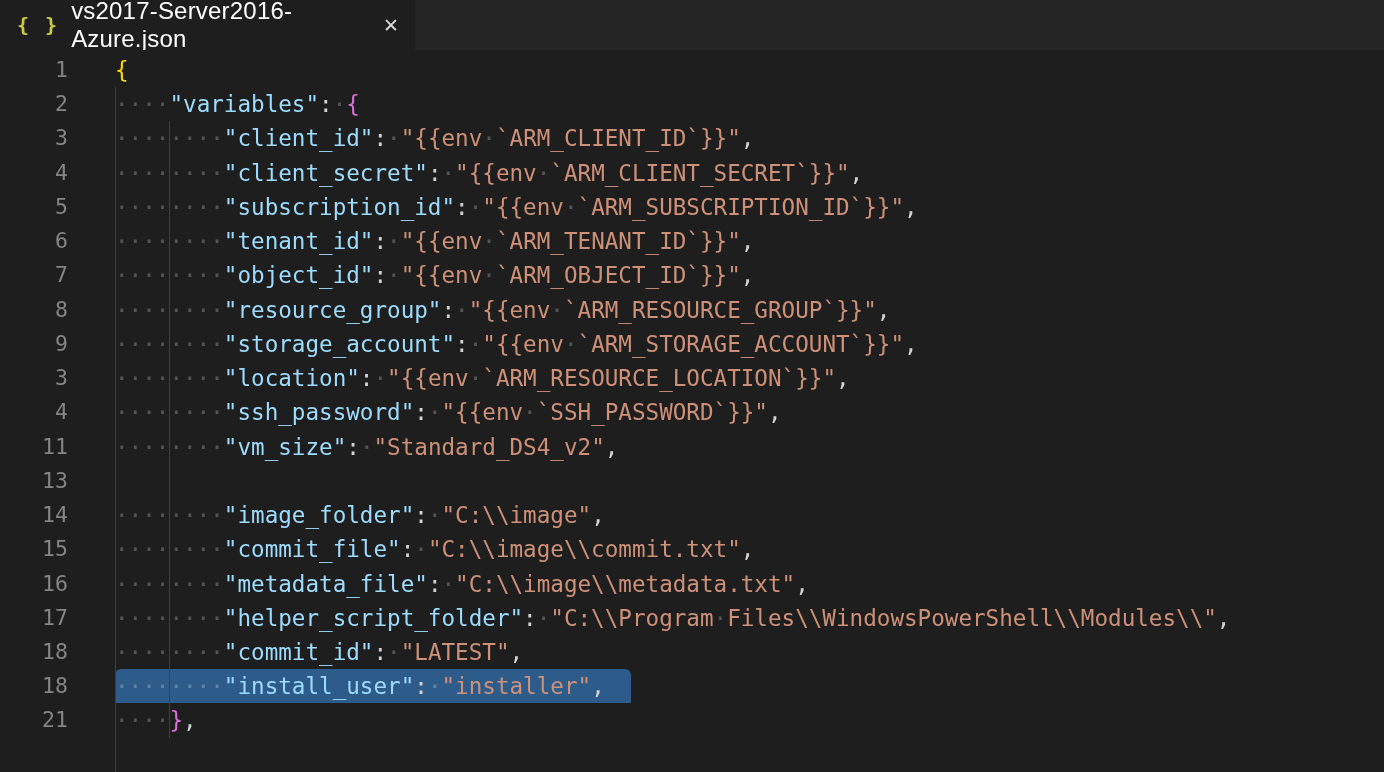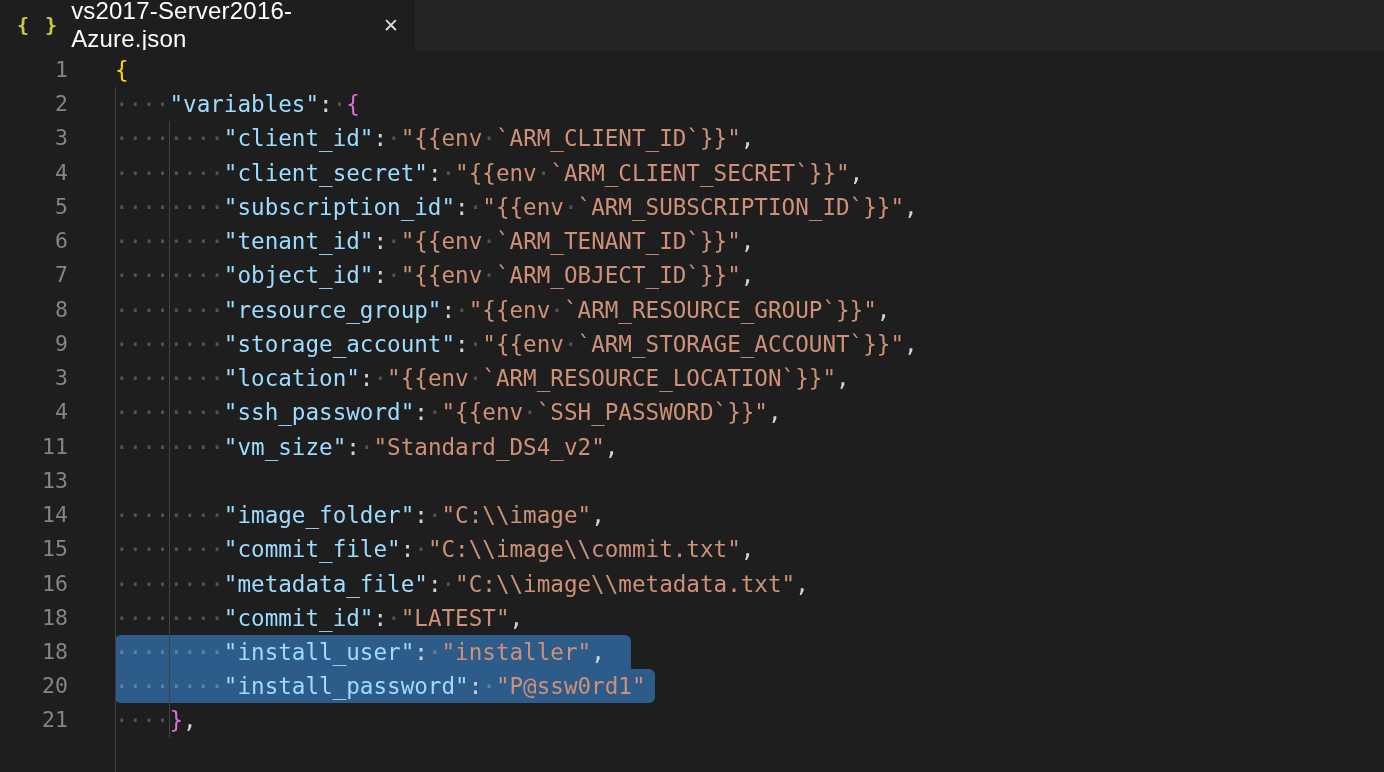--- a/index.html
+++ b/index.html
@@ -111,29 +111,29 @@
       </div>
       <div class="line">
         <div class="ln">15</div>
         <div class="code"><span class="tok-ws">········</span><span class="tok-key">"commit_file"</span><span class="tok-pun">:</span><span class="tok-ws">·</span><span class="tok-str">"C:\\image\\commit.txt"</span><span class="tok-pun">,</span></div>
       </div>
       <div class="line">
         <div class="ln">16</div>
         <div class="code"><span class="tok-ws">········</span><span class="tok-key">"metadata_file"</span><span class="tok-pun">:</span><span class="tok-ws">·</span><span class="tok-str">"C:\\image\\metadata.txt"</span><span class="tok-pun">,</span></div>
       </div>
       <div class="line">
+        <div class="ln">17</div>
+        <div class="code"><span class="tok-ws">········</span><span class="tok-key">"helper_script_folder"</span><span class="tok-pun">:</span><span class="tok-ws">·</span><span class="tok-str">"C:\\Program</span><span class="tok-ws">·</span><span class="tok-str">Files\\WindowsPowerShell\\Modules\\"</span><span class="tok-pun">,</span></div>
+      </div>
+      <div class="line">
         <div class="ln">18</div>
         <div class="code"><span class="tok-ws">········</span><span class="tok-key">"commit_id"</span><span class="tok-pun">:</span><span class="tok-ws">·</span><span class="tok-str">"LATEST"</span><span class="tok-pun">,</span></div>
       </div>
       <div class="line sel sel-first">
         <div class="ln">18</div>
         <div class="code"><span class="selbg"><span class="tok-ws">········</span><span class="tok-key">"install_user"</span><span class="tok-pun">:</span><span class="tok-ws">·</span><span class="tok-str">"installer"</span><span class="tok-pun">,</span></span></div>
-      </div>
-      <div class="line sel sel-last">
-        <div class="ln">20</div>
-        <div class="code"><span class="selbg"><span class="tok-ws">········</span><span class="tok-key">"install_password"</span><span class="tok-pun">:</span><span class="tok-ws">·</span><span class="tok-str">"P@ssw0rd1"</span></span></div>
       </div>
       <div class="line">
         <div class="ln">21</div>
         <div class="code"><span class="tok-ws">····</span><span class="tok-b2">}</span><span class="tok-pun">,</span></div>
       </div>
     </div>
 </div>
 
 </body></html>

